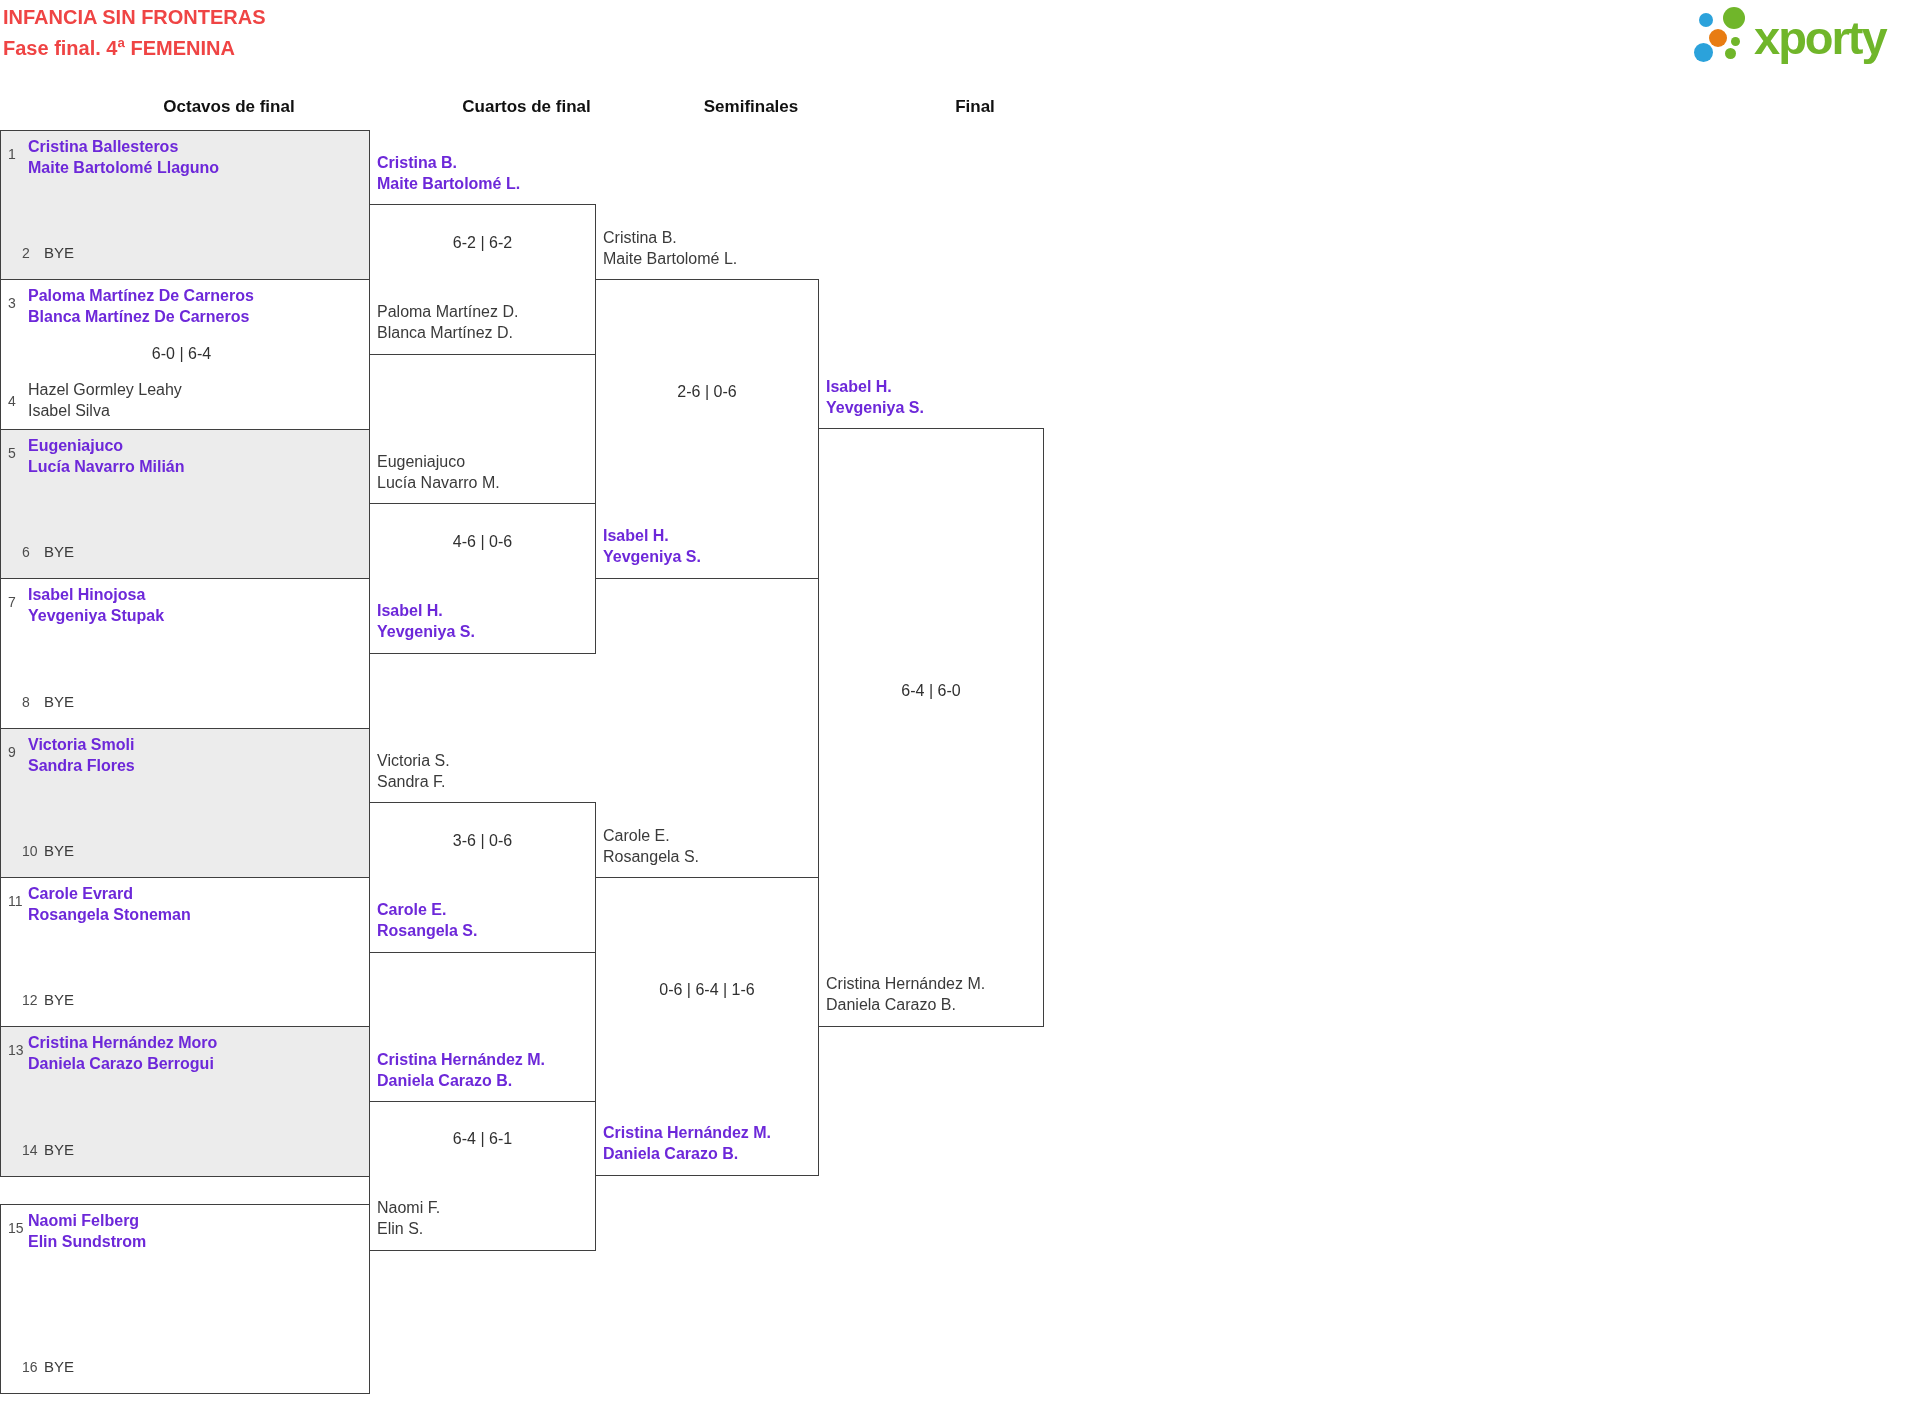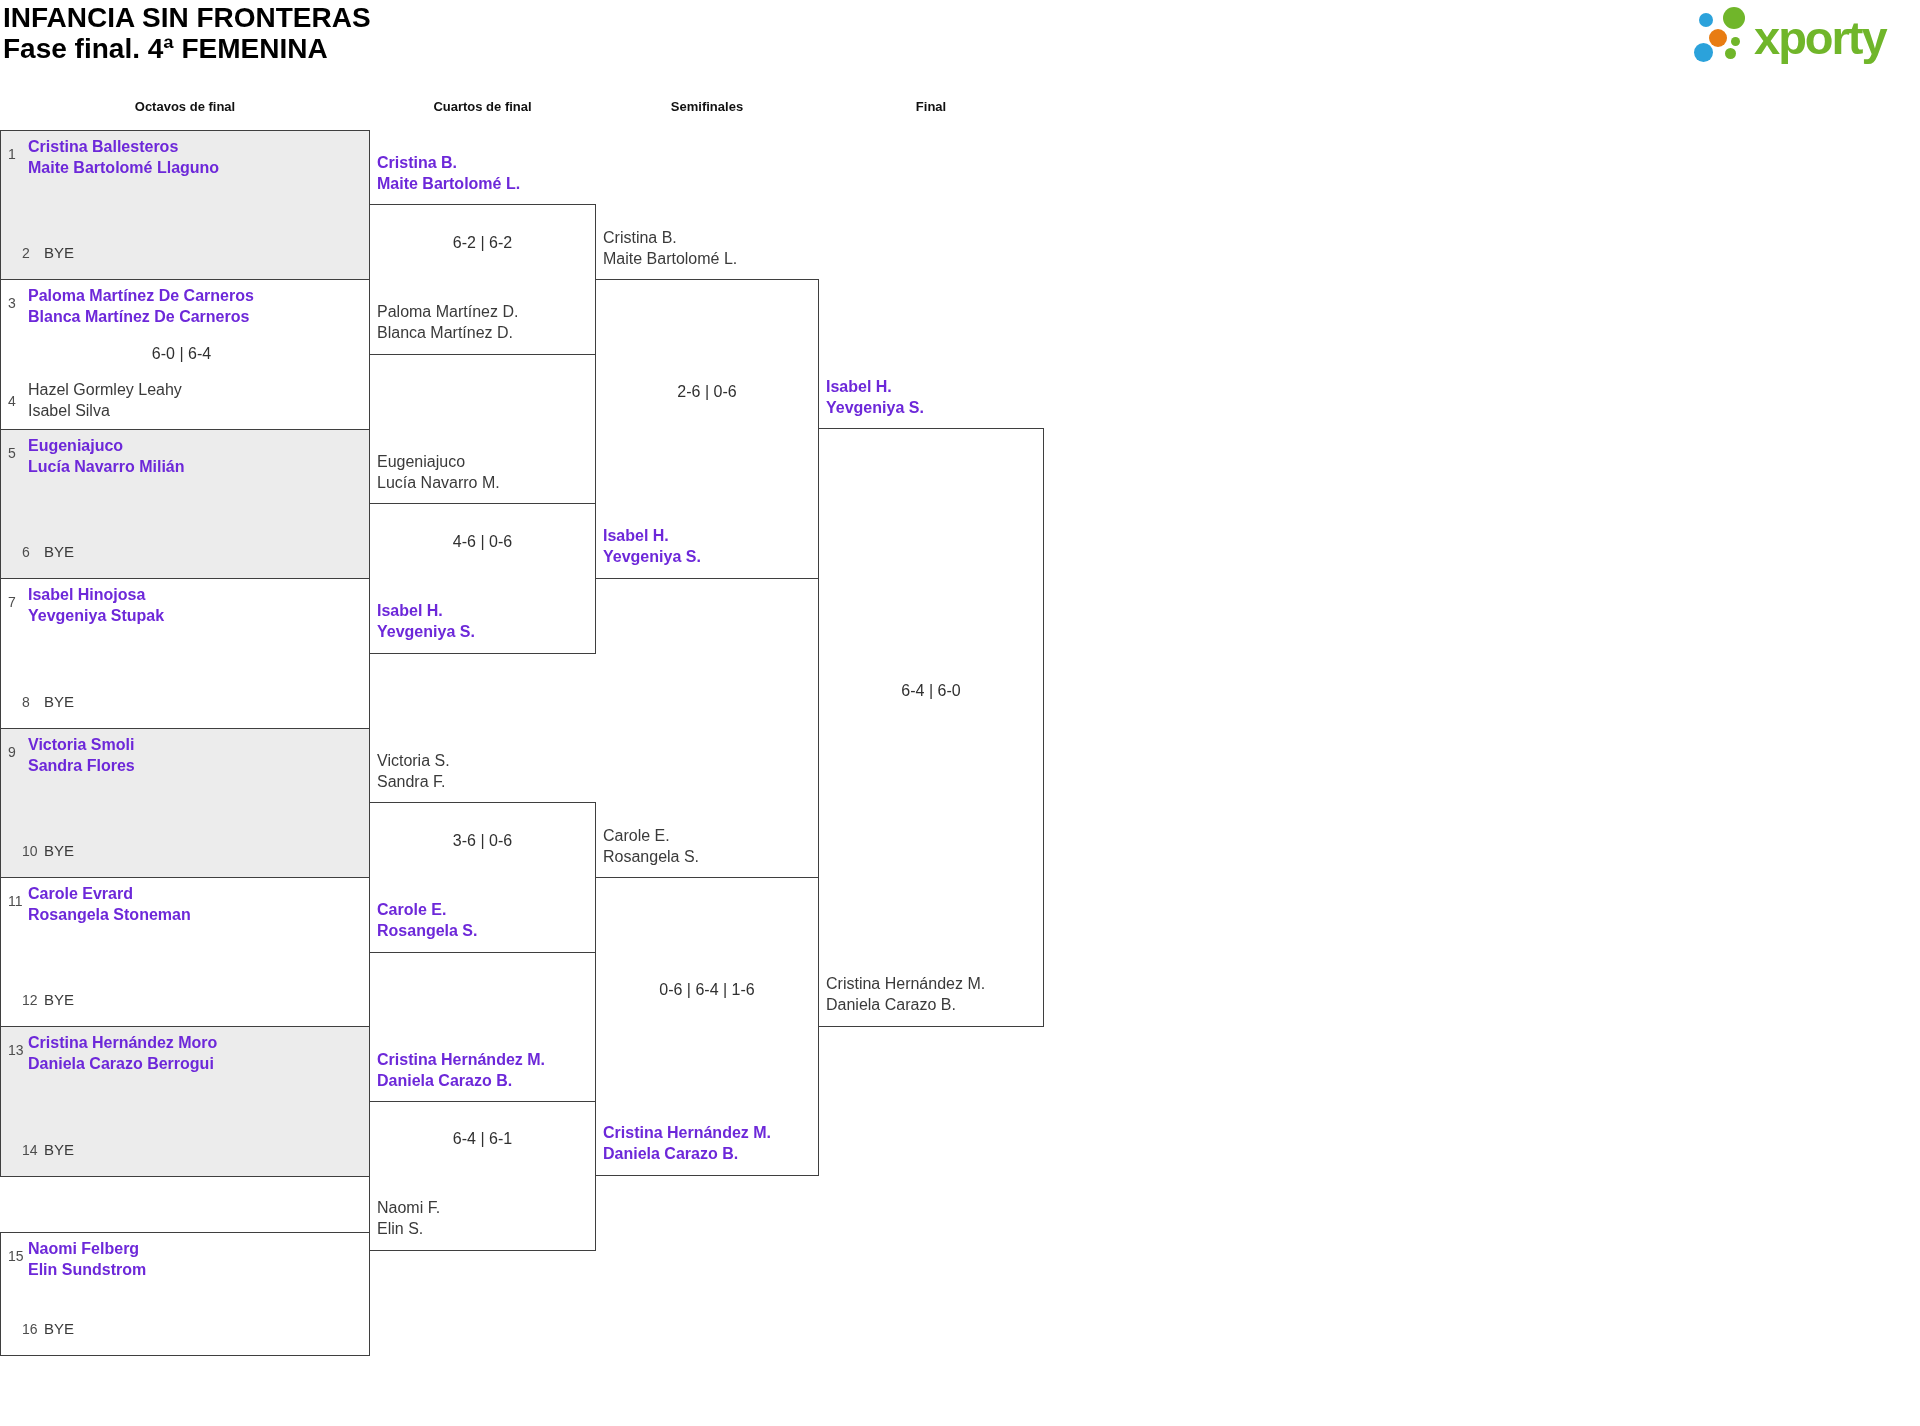--- a/index.html
+++ b/index.html
@@ -1,37 +1,37 @@
 <!DOCTYPE html>
 <html><head>
 <meta charset="utf-8">
 <style>
   html,body{margin:0;padding:0;background:#fff;}
   .canvas{position:relative;width:1920px;height:1426px;background:#fff;overflow:hidden;
           font-family:"Liberation Sans",sans-serif;color:#131313;}
 
   
-  .page-title{position:absolute;left:3px;top:2px;font-size:28px;font-weight:700;
-              line-height:31px;color:#000000;}
+  .page-title{position:absolute;left:3px;top:2px;font-size:20px;font-weight:700;
+              line-height:31px;color:#ef4444;}
 
   
   .logo{position:absolute;left:1684px;top:5px;width:228px;height:66px;}
   .dot{position:absolute;border-radius:50%;}
   .d-blue-sm{left:15px;top:8px;width:14px;height:14px;background:#2ba2db;}
   .d-green-lg{left:39px;top:2px;width:22px;height:22px;background:#70b62a;}
   .d-orange{left:25px;top:24px;width:18px;height:18px;background:#e87c12;}
   .d-green-xs{left:47px;top:32px;width:9px;height:9px;background:#70b62a;}
   .d-blue-lg{left:10px;top:38px;width:19px;height:19px;background:#2ba2db;}
   .d-green-sm{left:41px;top:43px;width:11px;height:11px;background:#70b62a;}
   .lgx{position:absolute;left:70px;top:9px;font-size:47px;font-weight:800;
        color:#70b62a;letter-spacing:-2px;line-height:47px;}
 
   
-  .colhead{position:absolute;top:96px;font-size:13px;font-weight:600;color:#111;
-           text-align:center;line-height:22px;}
+  .colhead{position:absolute;top:96px;font-size:17px;font-weight:600;color:#111;
+           text-align:center;line-height:22px;padding-left:44px;}
   .ch0{left:0;width:370px;} .ch1{left:369px;width:227px;}
   .ch2{left:595px;width:224px;} .ch3{left:818px;width:226px;}
 
   
   .obox{position:absolute;left:0;width:370px;border:1px solid #3f3f3f;
         box-sizing:border-box;background:#fff;}
   .obox.shaded{background:#ececec;}
   .num{position:absolute;font-size:14px;color:#4d4d4d;line-height:16px;}
   .n-top{left:7px;top:15px;}
   .n-bot2{left:7px;bottom:20px;}
@@ -139,21 +139,21 @@
 
   <div class="obox shaded" style="top:1026px;height:151px">
     <span class="num n-top">13</span>
     <div class="oteam bold">
       <div>Cristina Hernández Moro</div>
         <div>Daniela Carazo Berrogui</div>
     </div>
     <div class="byerow"><span class="bnum">14</span><span>BYE</span></div>
   </div>
 
-  <div class="obox" style="top:1232px;height:124px">
+  <div class="obox" style="top:1204px;height:190px">
     <span class="num n-top">15</span>
     <div class="oteam bold">
       <div>Naomi Felberg</div>
         <div>Elin Sundstrom</div>
     </div>
     <div class="byerow"><span class="bnum">16</span><span>BYE</span></div>
   </div>
 
   <div class="match" style="left:369px;width:227px;top:204px;height:151px">
     <div class="mteam mt1 bold">

